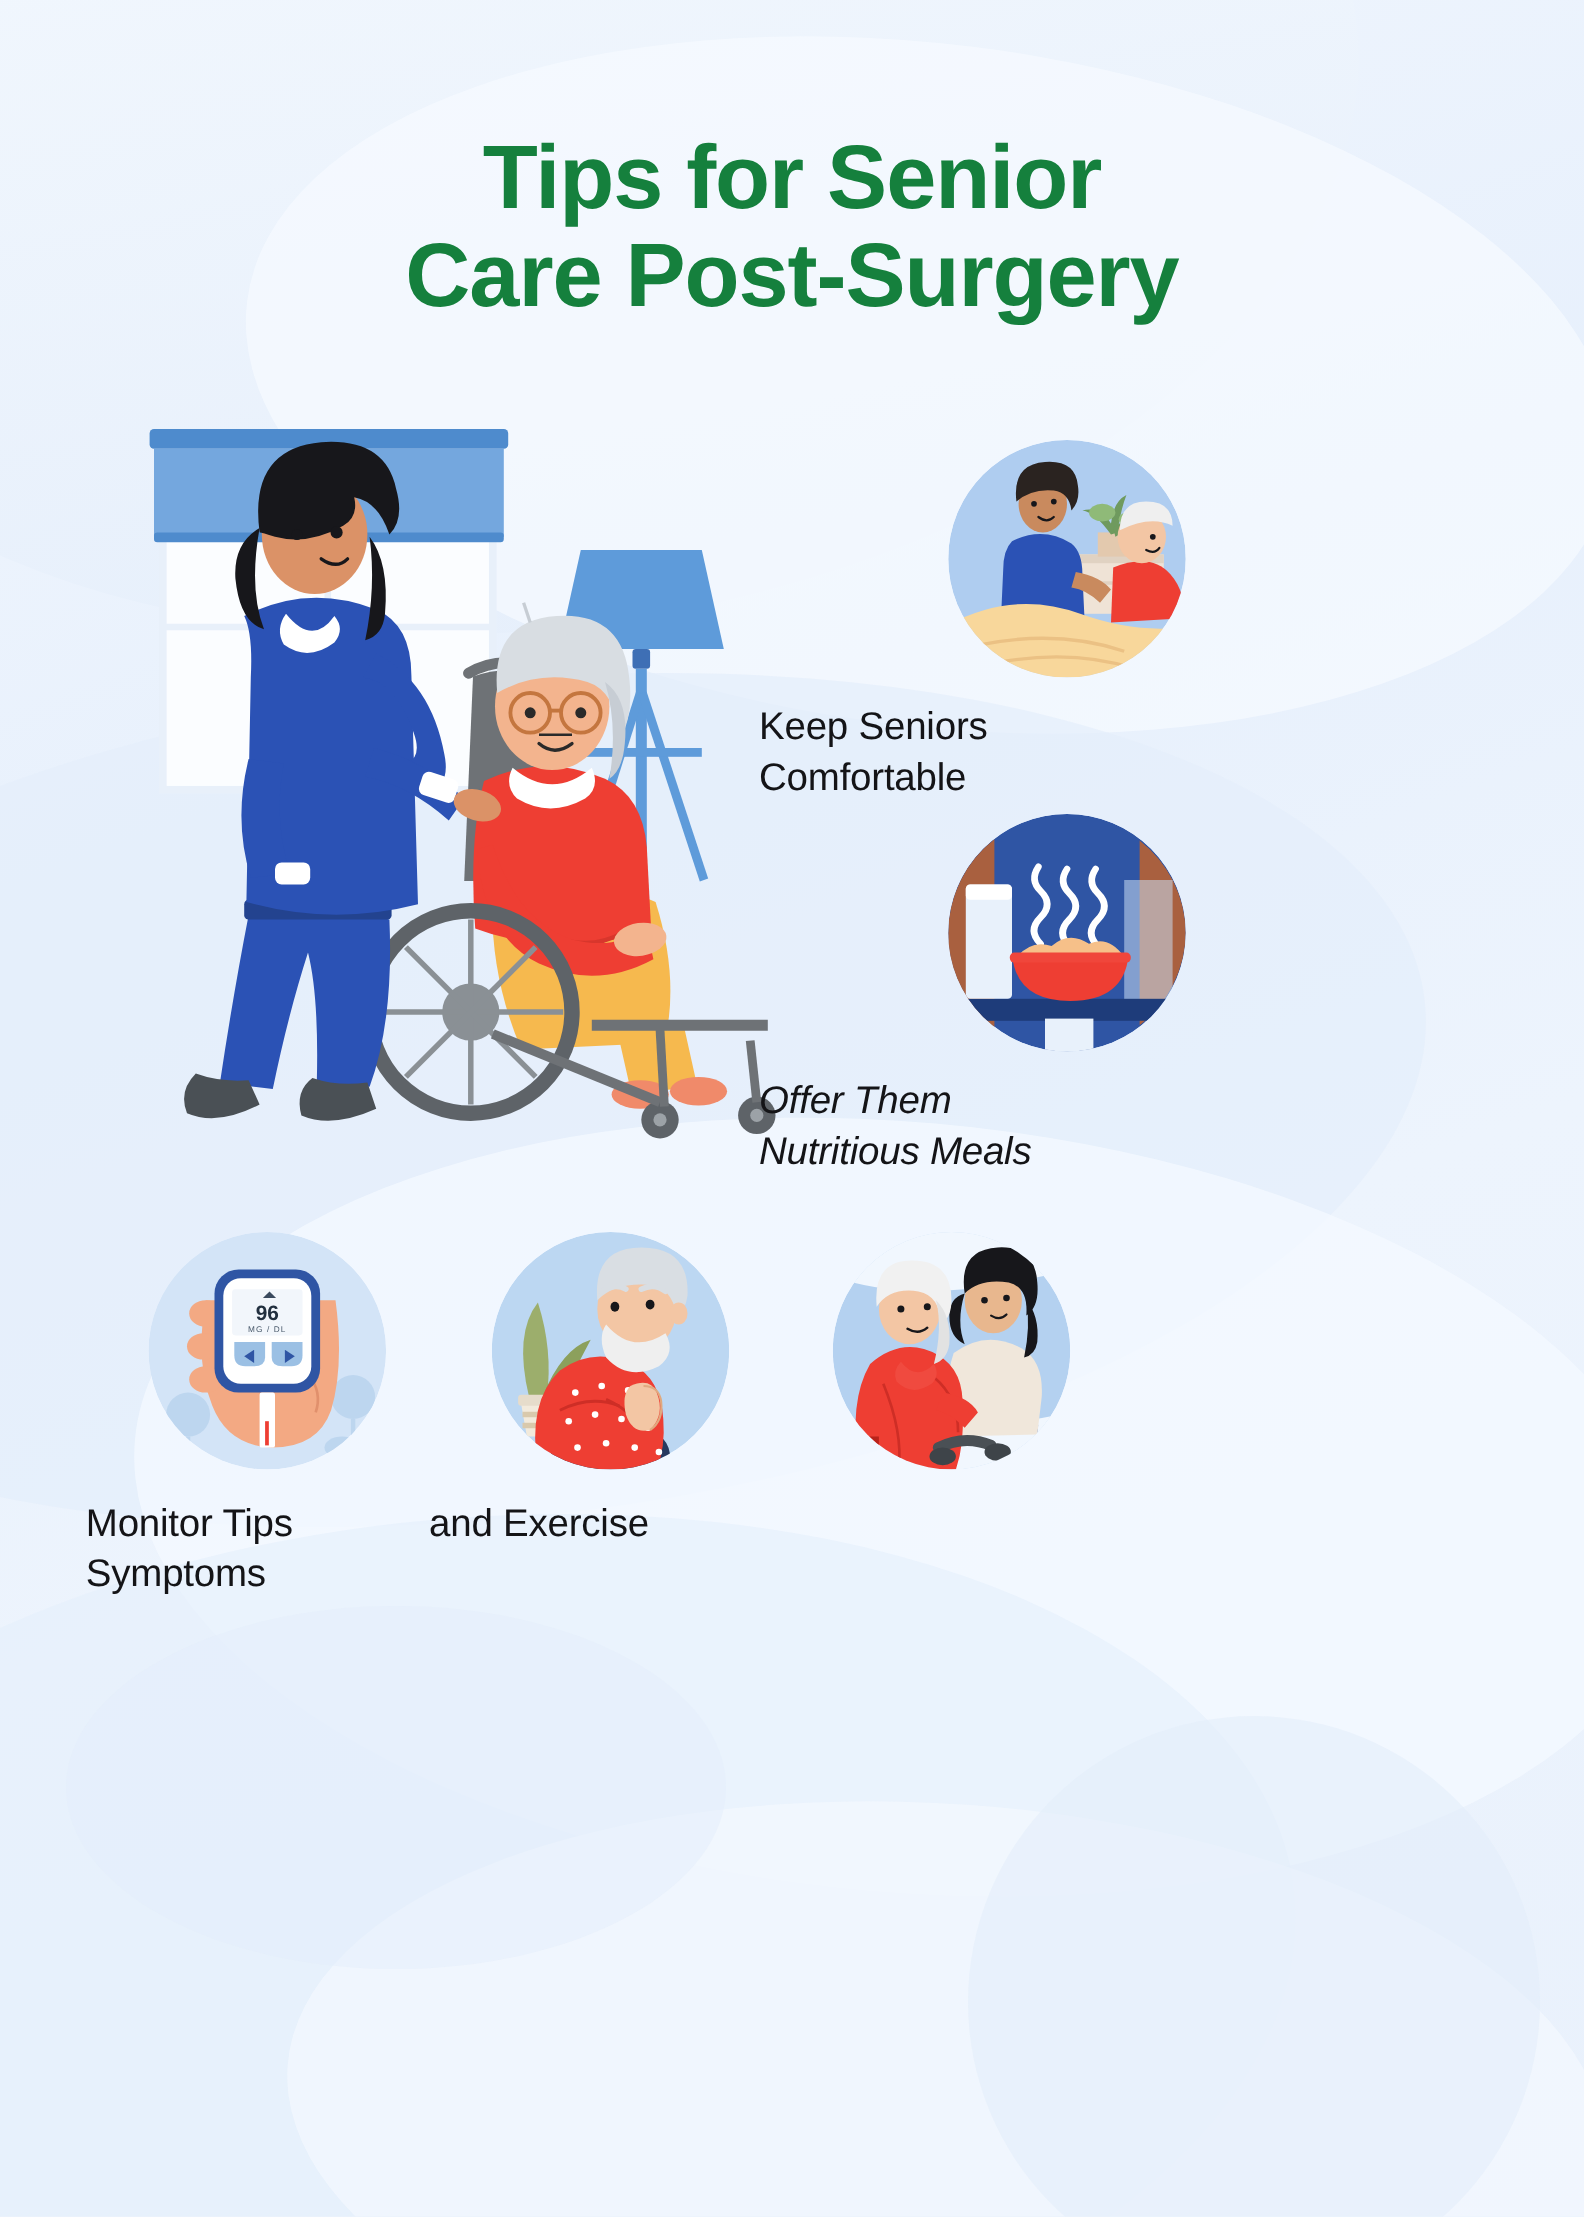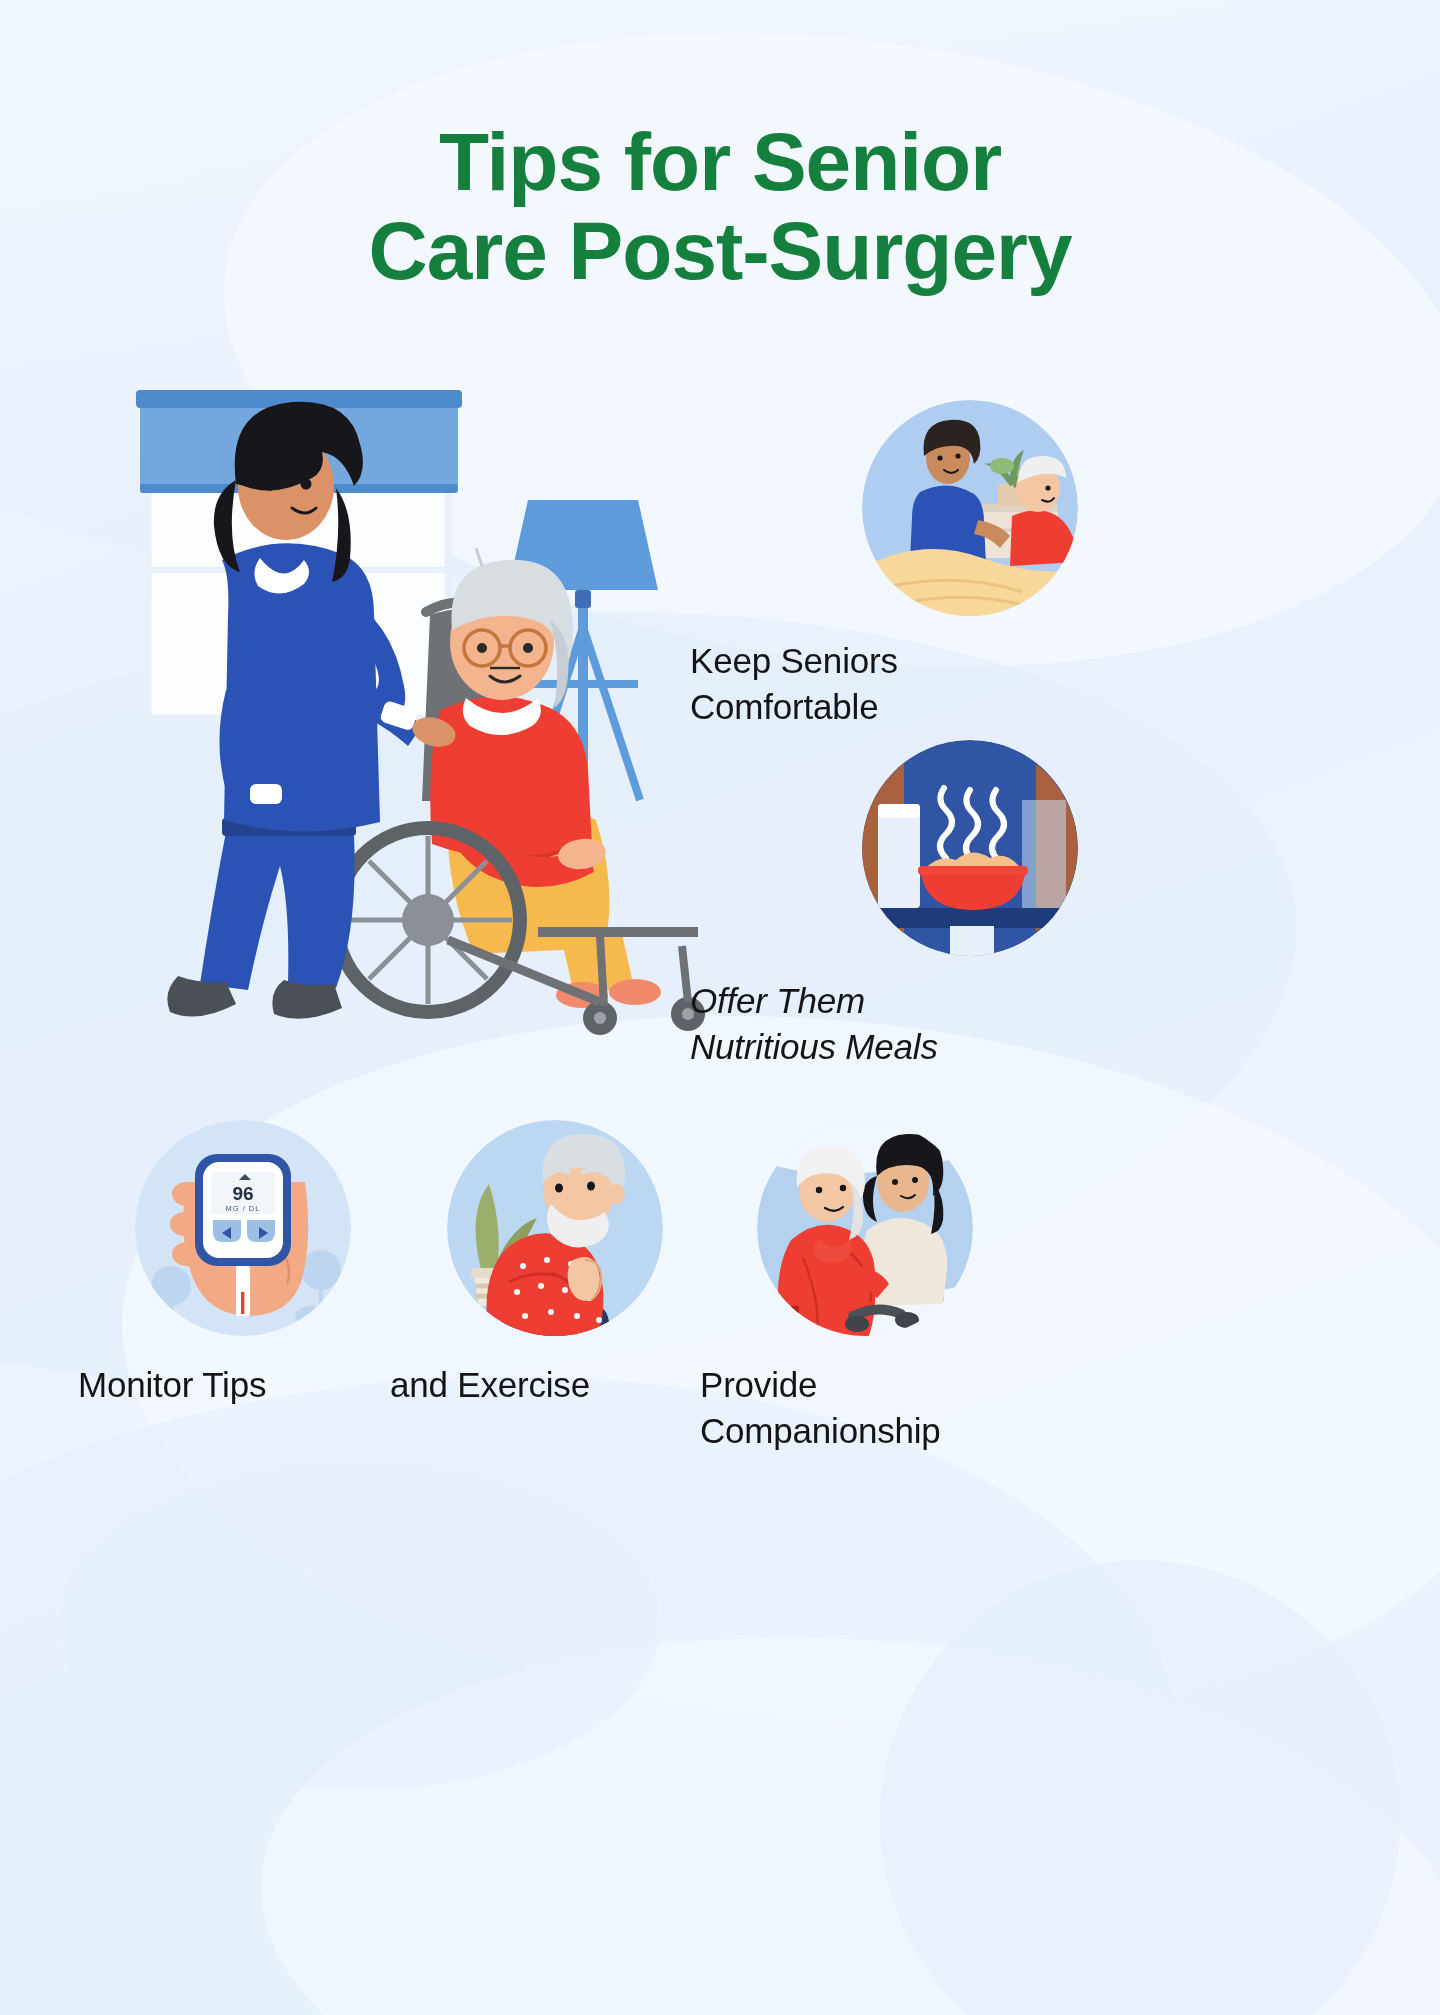--- a/index.html
+++ b/index.html
@@ -290,20 +290,21 @@
       <path d="M78 100 h28 v14 q0 8 -10 8 h-8 q-10 0 -10 -10z" fill="#9BC0E4"></path>
       <path d="M112 100 h28 v12 q0 10 -10 10 h-8 q-10 0 -10 -8z" fill="#9BC0E4"></path>
       <path d="M96 107 l-9 6 l9 6z" fill="#2F55A4"></path>
       <path d="M124 107 l9 6 l-9 6z" fill="#2F55A4"></path>
       <rect x="101" y="146" width="14" height="50" rx="2" fill="#FFFFFF"></rect>
       <rect x="106" y="172" width="3.4" height="22" fill="#EE3E33"></rect>
     </svg>
   </div>
   <div class="cap">
     <span>Monitor Tips</span>
+    <span>Symptoms</span>
   </div>
 </div>
 
 <div class="item item-b item-b2">
   <div class="circle">
     <svg viewBox="0 0 216 216" width="216" height="216">
       <circle cx="108" cy="108" r="108" fill="#BCD7F2"></circle>
 
       <path d="M34 150 q-14 -58 8 -86 q14 44 8 86z" fill="#9CAE6C"></path>
       <path d="M46 150 q18 -44 44 -52 q-16 30 -26 52z" fill="#8CA05C"></path>
@@ -379,17 +380,13 @@
       <circle cx="62" cy="70" r="3.2" fill="#17171B"></circle>
       <circle cx="86" cy="68" r="3.2" fill="#17171B"></circle>
       <path d="M68 88 q10 6 18 -1" stroke="#17171B" stroke-width="2.2" fill="none" stroke-linecap="round"></path>
       <path d="M30 186 h12 v14 h-12z" fill="#B8231B"></path>
 
       <path d="M96 196 q24 -12 48 -2" stroke="#4A5055" stroke-width="10" fill="none" stroke-linecap="round"></path>
       <ellipse cx="100" cy="204" rx="12" ry="8" fill="#3E4449"></ellipse>
       <ellipse cx="150" cy="200" rx="12" ry="8" fill="#3E4449"></ellipse>
     </svg>
   </div>
-  <div class="cap">
-    <span>Provide</span>
-    <span>Companionship</span>
-  </div>
 </div>
 
 </body></html>

